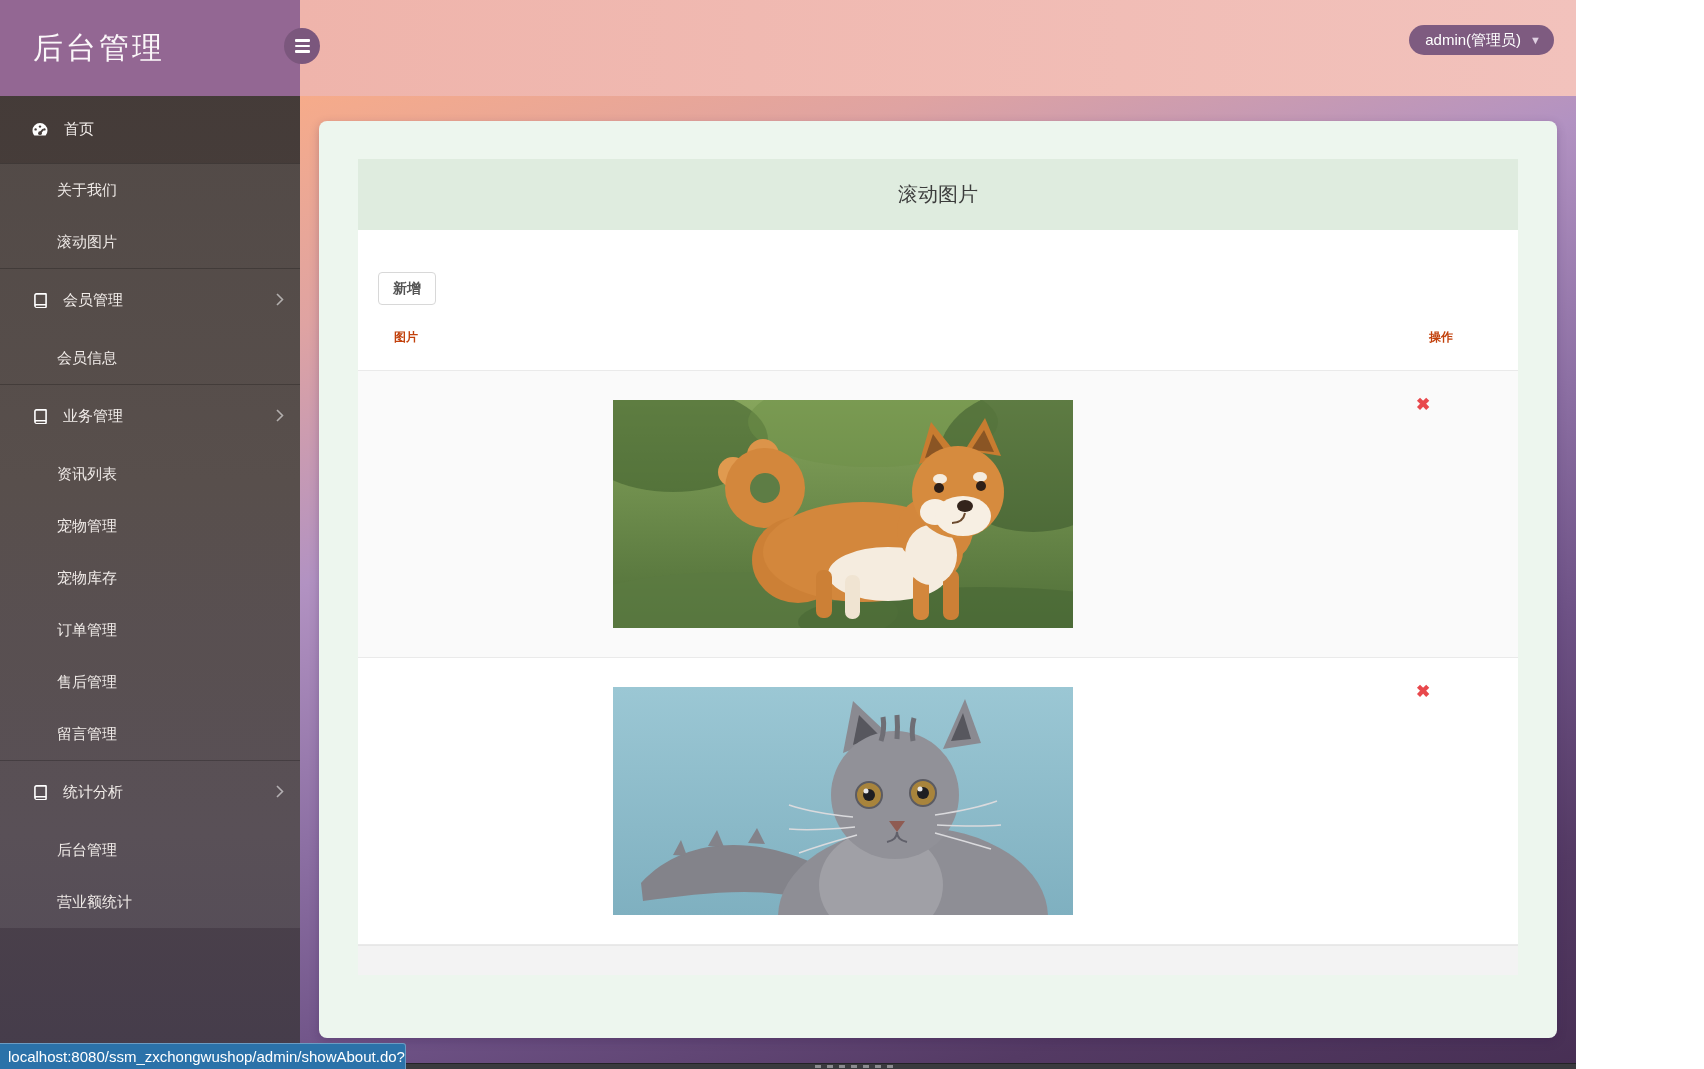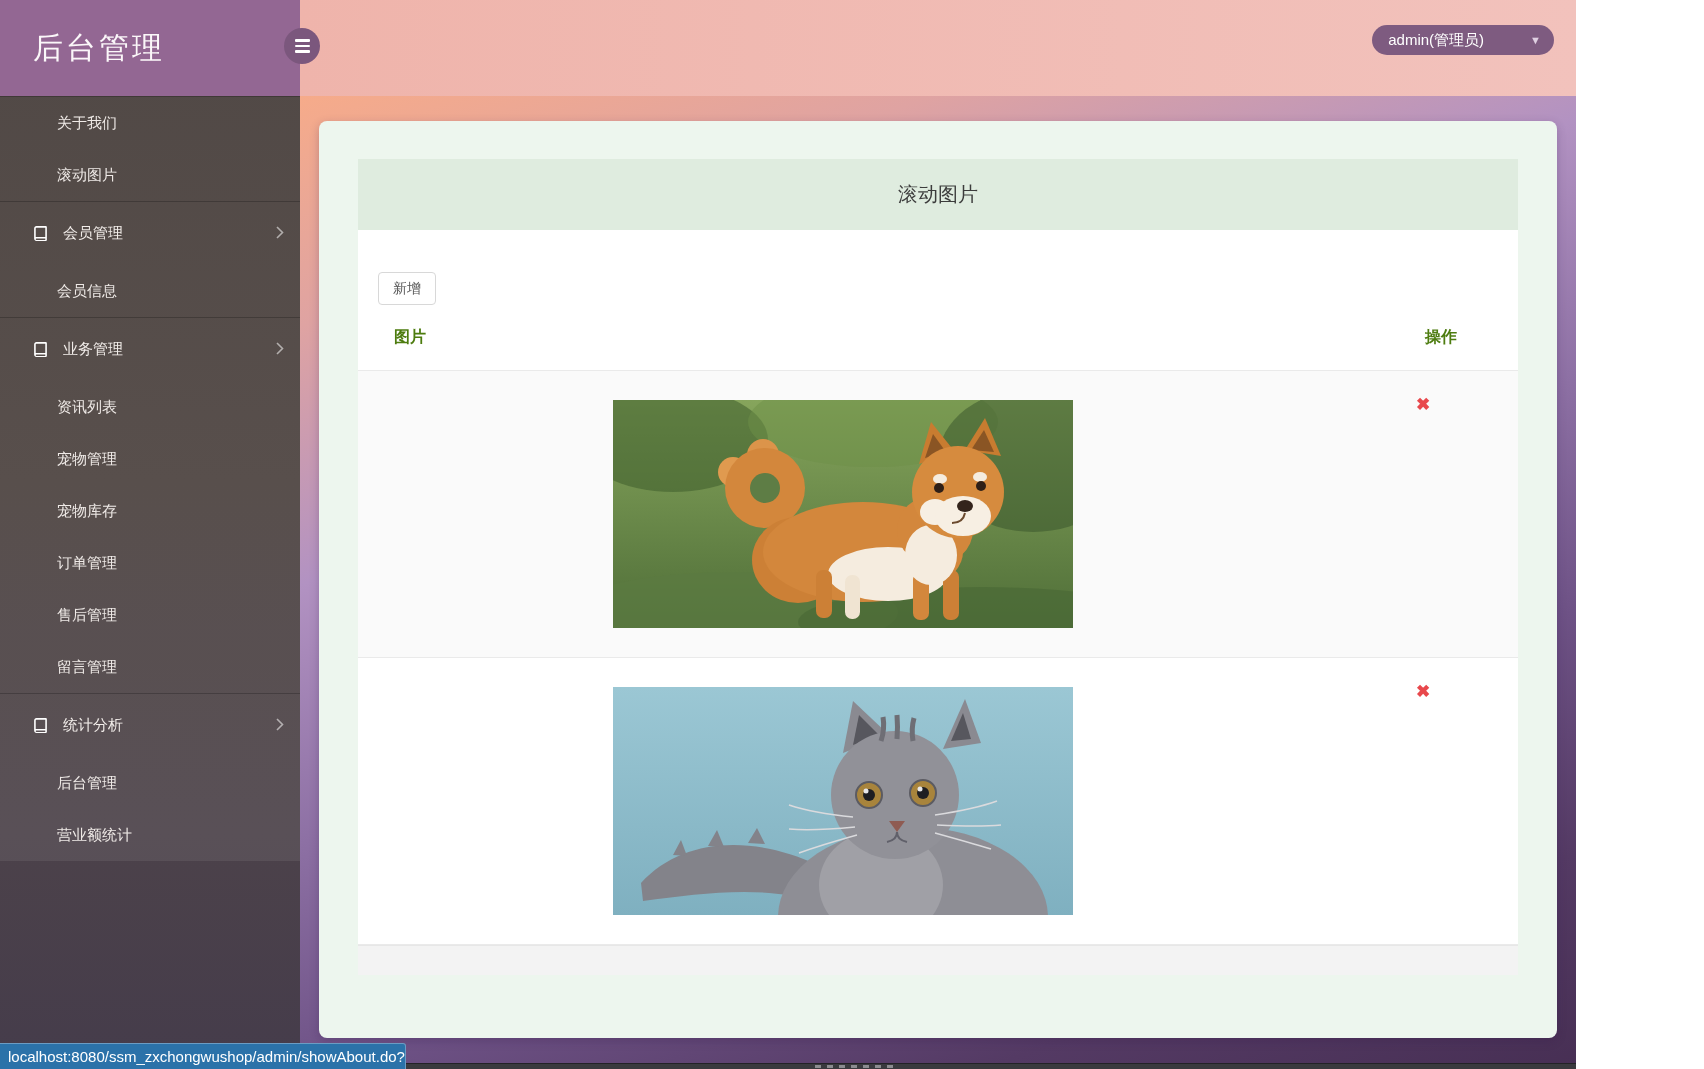--- a/index.html
+++ b/index.html
@@ -26,39 +26,39 @@
   .chev { position:absolute; right:16px; top:50%; transform:translateY(-50%); opacity:.55; }
   .sub-item { height:52px; display:flex; align-items:center; padding-left:57px;
     color:#EFEAE7; font-size:15px; cursor:pointer; }
   .micon { display:inline-flex; width:18px; justify-content:center; }
 
   
   .topbar { position:absolute; left:300px; top:0; right:0; height:96px;
     background:linear-gradient(90deg, var(--header-pink,#EFB4AB), var(--header-pink-2,#F2C2BC)); z-index:10; }
   .user-pill { position:absolute; right:22px; top:25px; height:30px; border-radius:15px;
     background:#7E5B80; color:#fff; display:flex; align-items:center; padding:0 13px 0 16px;
-    font-size:15px; cursor:pointer;gap:37px; }
+    font-size:15px; cursor:pointer; }
   .user-pill .caret { margin-left:9px; font-size:11px; color:#E0D0E2; }
 
   
   .main { position:absolute; left:300px; top:96px; right:0; bottom:0;
     background:linear-gradient(160deg, var(--bg-salmon,#F6AB8A) 0%, #dfa3a2 16%, #b292c2 34%,
       #8d70a4 52%, #6e5286 68%, #543a64 85%, var(--bg-purple-dark,#472F54) 100%); }
   .card { position:absolute; left:19px; right:19px; top:25px; bottom:31px;
     background:var(--card-green,#EDF6EE); border-radius:8px;
     box-shadow:0 3px 10px rgba(50,25,70,0.25); }
   .panel { margin:38px 39px 0 39px; height:816px; background:#fff; }
   .panel-title { height:71px; line-height:71px; text-align:center; font-size:20px; color:#3C3C3C;
     background:var(--titlebar-green,#DFECDF); }
   .panel-body { padding-top:20px; }
   .add-btn { margin:22px 0 0 20px; height:33px; padding:0 14px; background:#fff;
     border:1px solid #D8D8D8; border-radius:4px; font-size:14px; color:#555; cursor:pointer;
-    font-family:inherit; }
+    font-family:inherit;font-weight:bold; }
   table.img-table { width:100%; border-collapse:collapse; }
-  .img-table th { height:65px; font-size:16px; font-weight:bold; color:#4d7c0f;padding-left:36px; }
+  .img-table th { height:65px; font-size:12px; font-weight:bold; color:#c2410c;padding-left:36px; }
   .th-img { text-align:left; padding-left:20px; }
   .th-act { width:190px; text-align:center; }
   .img-table thead tr { border-bottom:1px solid #EAEAEA; }
   .img-table tbody tr { border-bottom:1px solid #EAEAEA; }
   .img-table tbody tr.odd { background:#FAFAFA; }
   .td-img { padding:29px 0; }
   .photo { width:460px; height:228px; margin:0 auto; overflow:hidden; }
   .td-act { vertical-align:top; padding-top:25px; text-align:center; }
   .del-btn { border:none; background:transparent; cursor:pointer;
     color:var(--delete-red,#E8484C); font-size:17px; font-weight:bold; line-height:1; }
@@ -77,20 +77,33 @@
 </head>
 <body>
 
 <div class="stage">
 
   <aside class="sidebar">
     <div class="logo">
       <span>后台管理</span>
     </div>
     <nav>
+      <div class="nav-home">
+        <span class="micon">
+          <svg width="18" height="18" viewBox="0 0 18 18">
+              <path fill="#fff" d="M9 2a7.5 7.5 0 0 0-7.5 7.5c0 1.9.7 3.7 1.9 5h11.2a7.5 7.5 0 0 0 1.9-5A7.5 7.5 0 0 0 9 2z"></path>
+              <circle cx="4.6" cy="8.4" r="1.2" fill="#453c39"></circle>
+              <circle cx="9" cy="5.6" r="1.2" fill="#453c39"></circle>
+              <circle cx="13.4" cy="8.4" r="1.2" fill="#453c39"></circle>
+              <path d="M9 12.2 L12.2 8.4" stroke="#453c39" stroke-width="1.8"></path>
+              <circle cx="9" cy="12.2" r="1.9" fill="#453c39"></circle>
+            </svg>
+        </span>
+        <span>首页</span>
+      </div>
 
       <section class="group">
         <div class="sub-item">
           <span>关于我们</span>
         </div>
         <div class="sub-item">
           <span>滚动图片</span>
         </div>
       </section>
 

